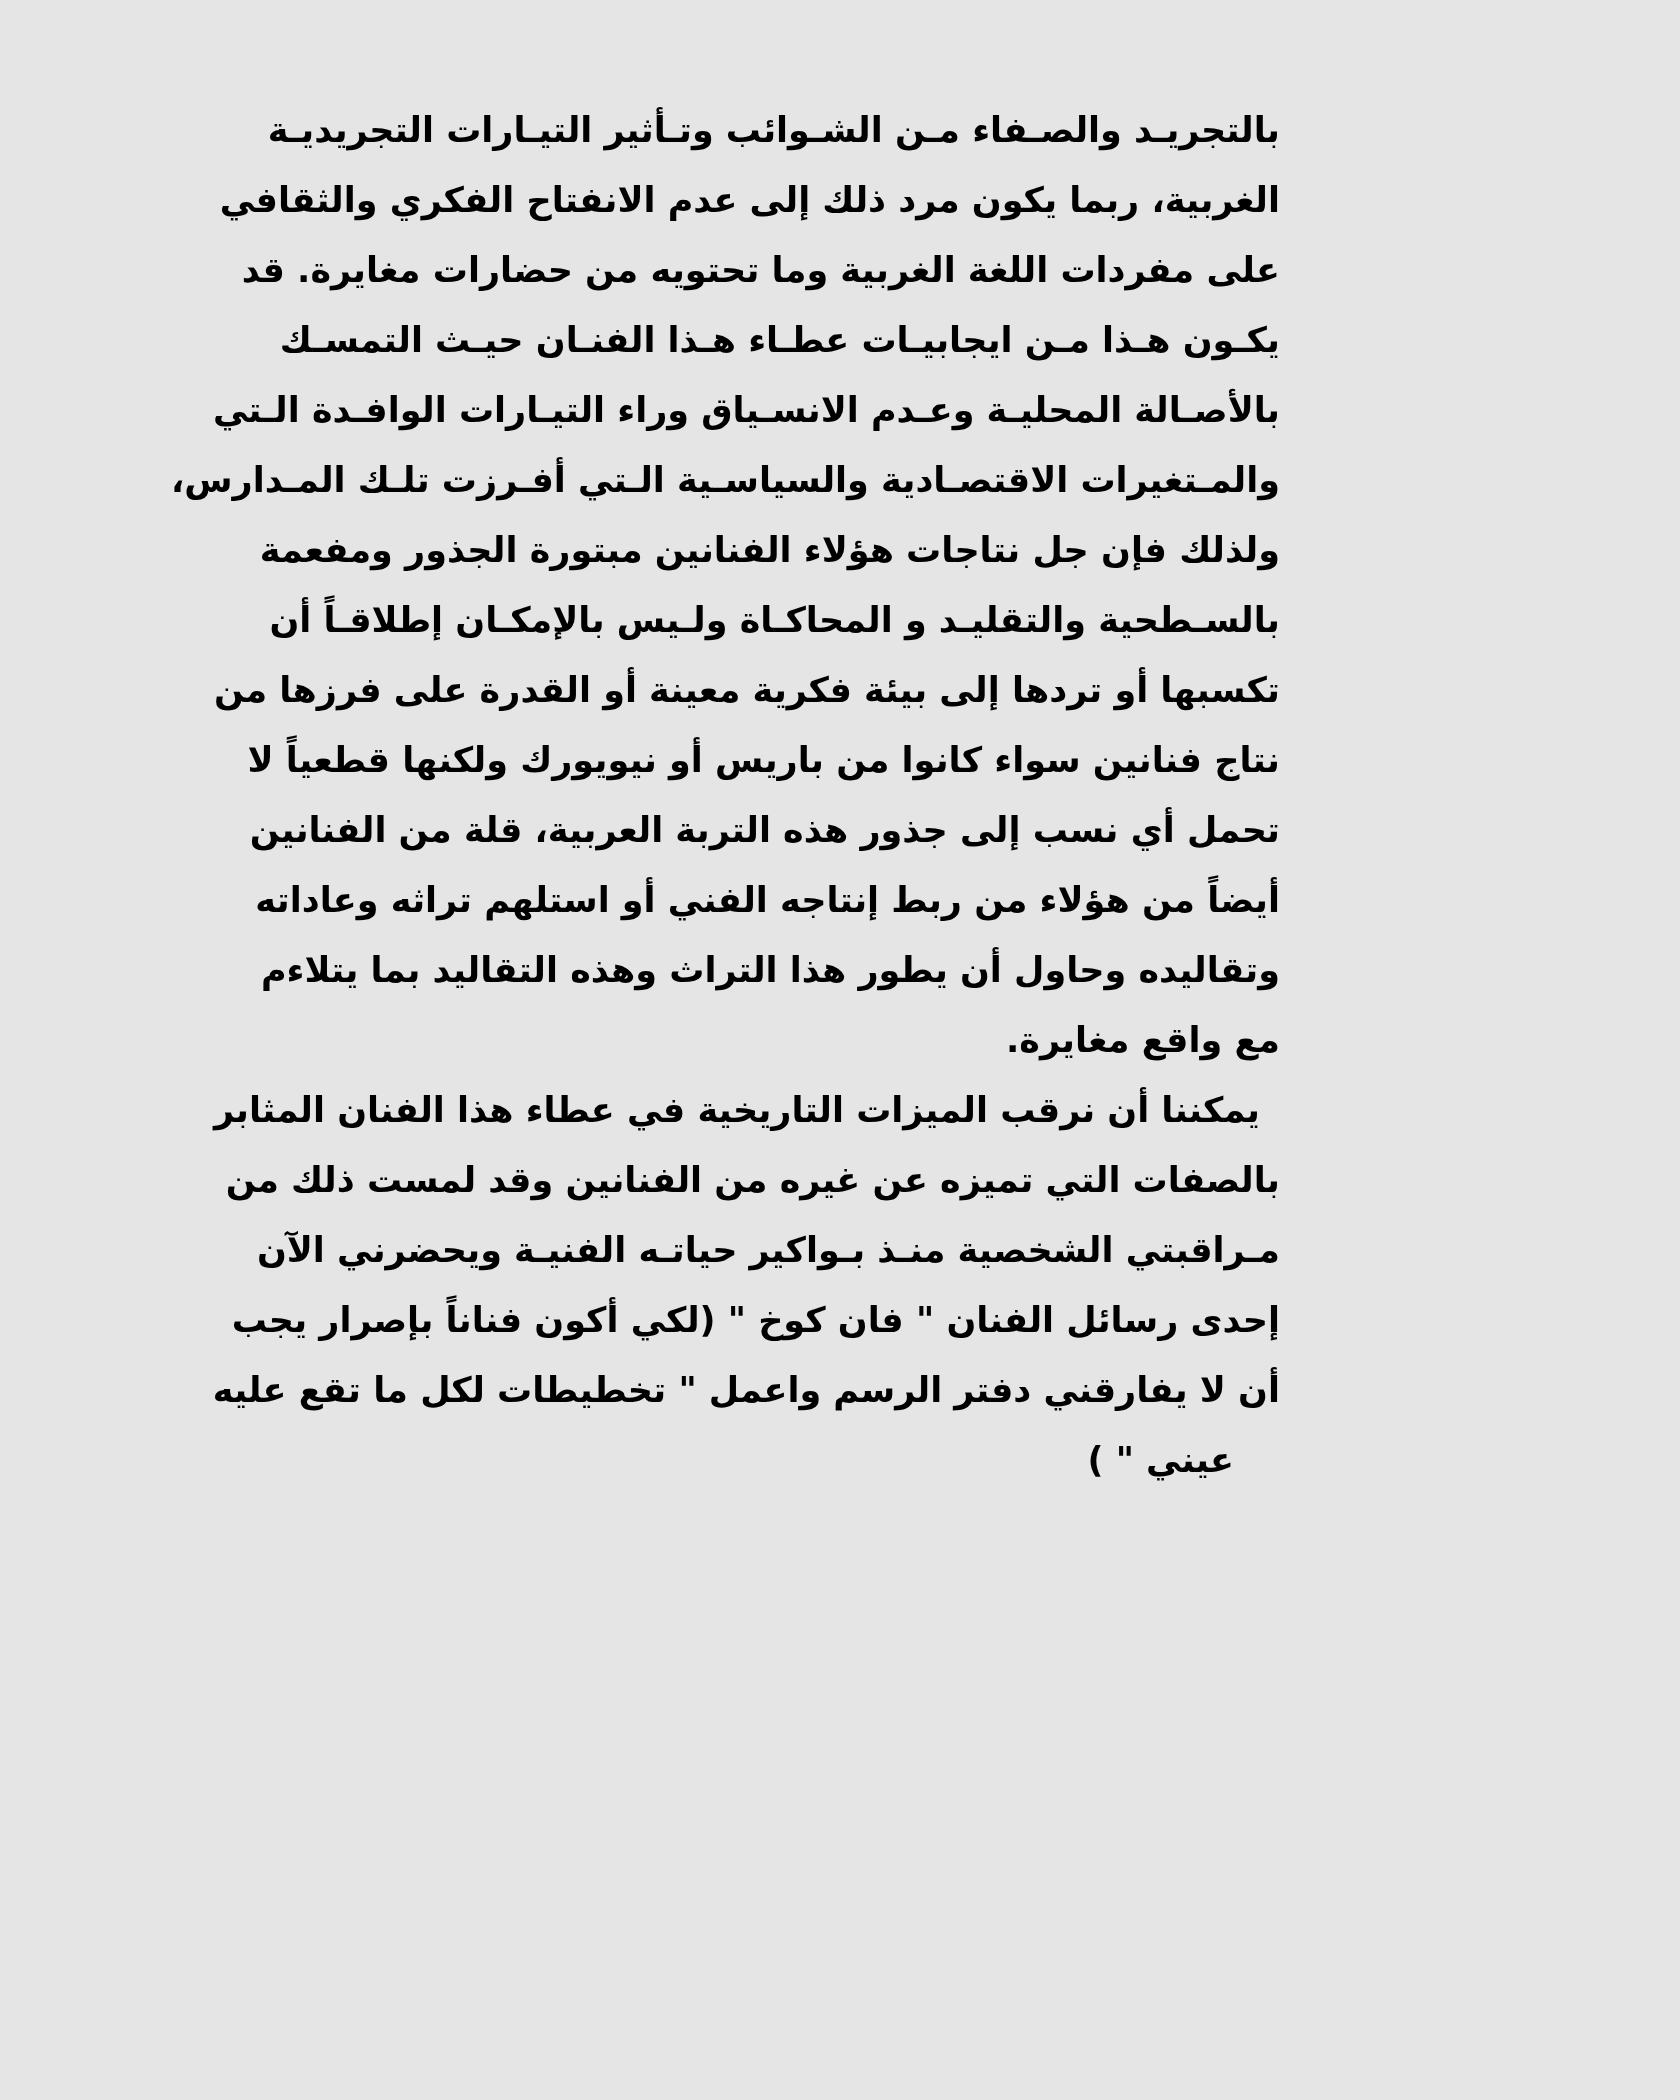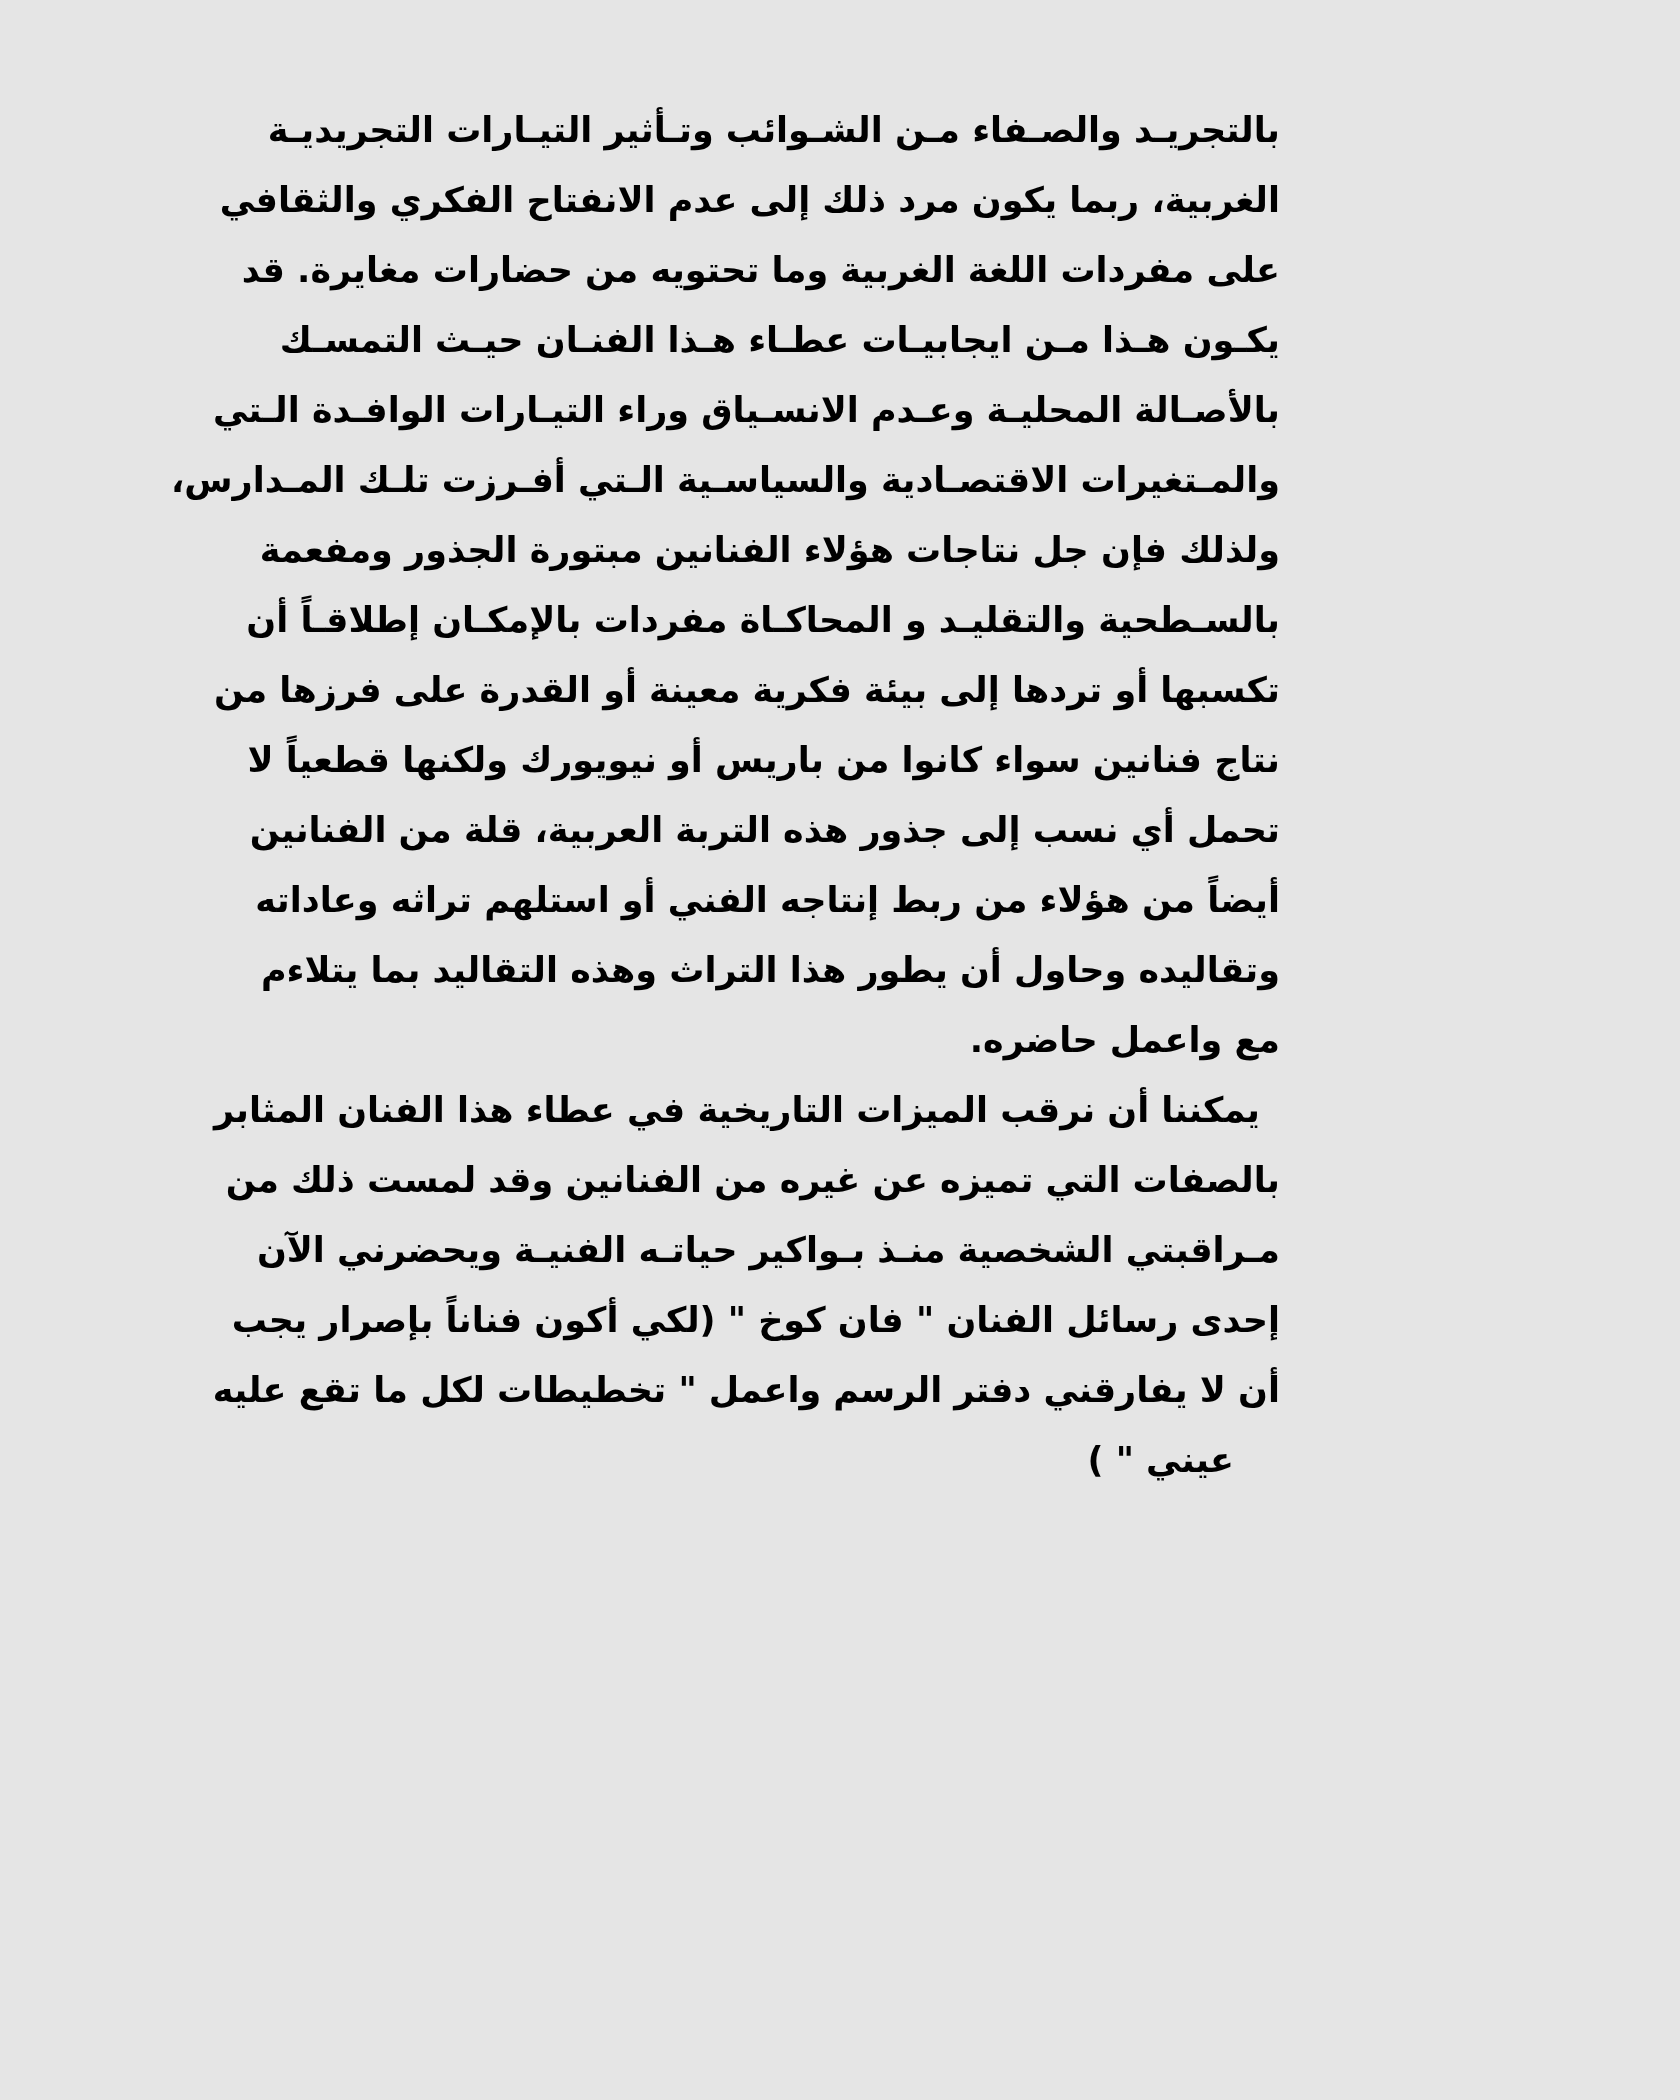--- a/index.html
+++ b/index.html
@@ -53,27 +53,27 @@
 
 <main class="document-page">
   <section class="body-text">
     <div class="line">بالتجريـد والصـفاء مـن الشـوائب وتـأثير التيـارات التجريديـة</div>
     <div class="line">الغربية، ربما يكون مرد ذلك إلى عدم الانفتاح الفكري والثقافي</div>
     <div class="line">على مفردات اللغة الغربية وما تحتويه من حضارات مغايرة. قد</div>
     <div class="line">يكـون هـذا مـن ايجابيـات عطـاء هـذا الفنـان حيـث التمسـك</div>
     <div class="line">بالأصـالة المحليـة وعـدم الانسـياق وراء التيـارات الوافـدة الـتي</div>
     <div class="line">والمـتغيرات الاقتصـادية والسياسـية الـتي أفـرزت تلـك المـدارس،</div>
     <div class="line">ولذلك فإن جل نتاجات هؤلاء الفنانين مبتورة الجذور ومفعمة</div>
-    <div class="line">بالسـطحية والتقليـد و المحاكـاة مفردات بالإمكـان إطلاقـاً أن</div>
+    <div class="line">بالسـطحية والتقليـد و المحاكـاة ولـيس بالإمكـان إطلاقـاً أن</div>
     <div class="line">تكسبها أو تردها إلى بيئة فكرية معينة أو القدرة على فرزها من</div>
     <div class="line">نتاج فنانين سواء كانوا من باريس أو نيويورك ولكنها قطعياً لا</div>
     <div class="line">تحمل أي نسب إلى جذور هذه التربة العربية، قلة من الفنانين</div>
     <div class="line">أيضاً من هؤلاء من ربط إنتاجه الفني أو استلهم تراثه وعاداته</div>
     <div class="line">وتقاليده وحاول أن يطور هذا التراث وهذه التقاليد بما يتلاءم</div>
-    <div class="line line-end">مع واعمل حاضره.</div>
+    <div class="line line-end">مع واقع مغايرة.</div>
     <div class="line line-indent">يمكننا أن نرقب الميزات التاريخية في عطاء هذا الفنان المثابر</div>
     <div class="line">بالصفات التي تميزه عن غيره من الفنانين وقد لمست ذلك من</div>
     <div class="line">مـراقبتي الشخصية منـذ بـواكير حياتـه الفنيـة ويحضرني الآن</div>
     <div class="line">إحدى رسائل الفنان " فان كوخ " (لكي أكون فناناً بإصرار يجب</div>
     <div class="line">أن لا يفارقني دفتر الرسم واعمل " تخطيطات لكل ما تقع عليه</div>
     <div class="line line-end line-last">عيني " )</div>
   </section>
 </main>
 
 </body></html>

